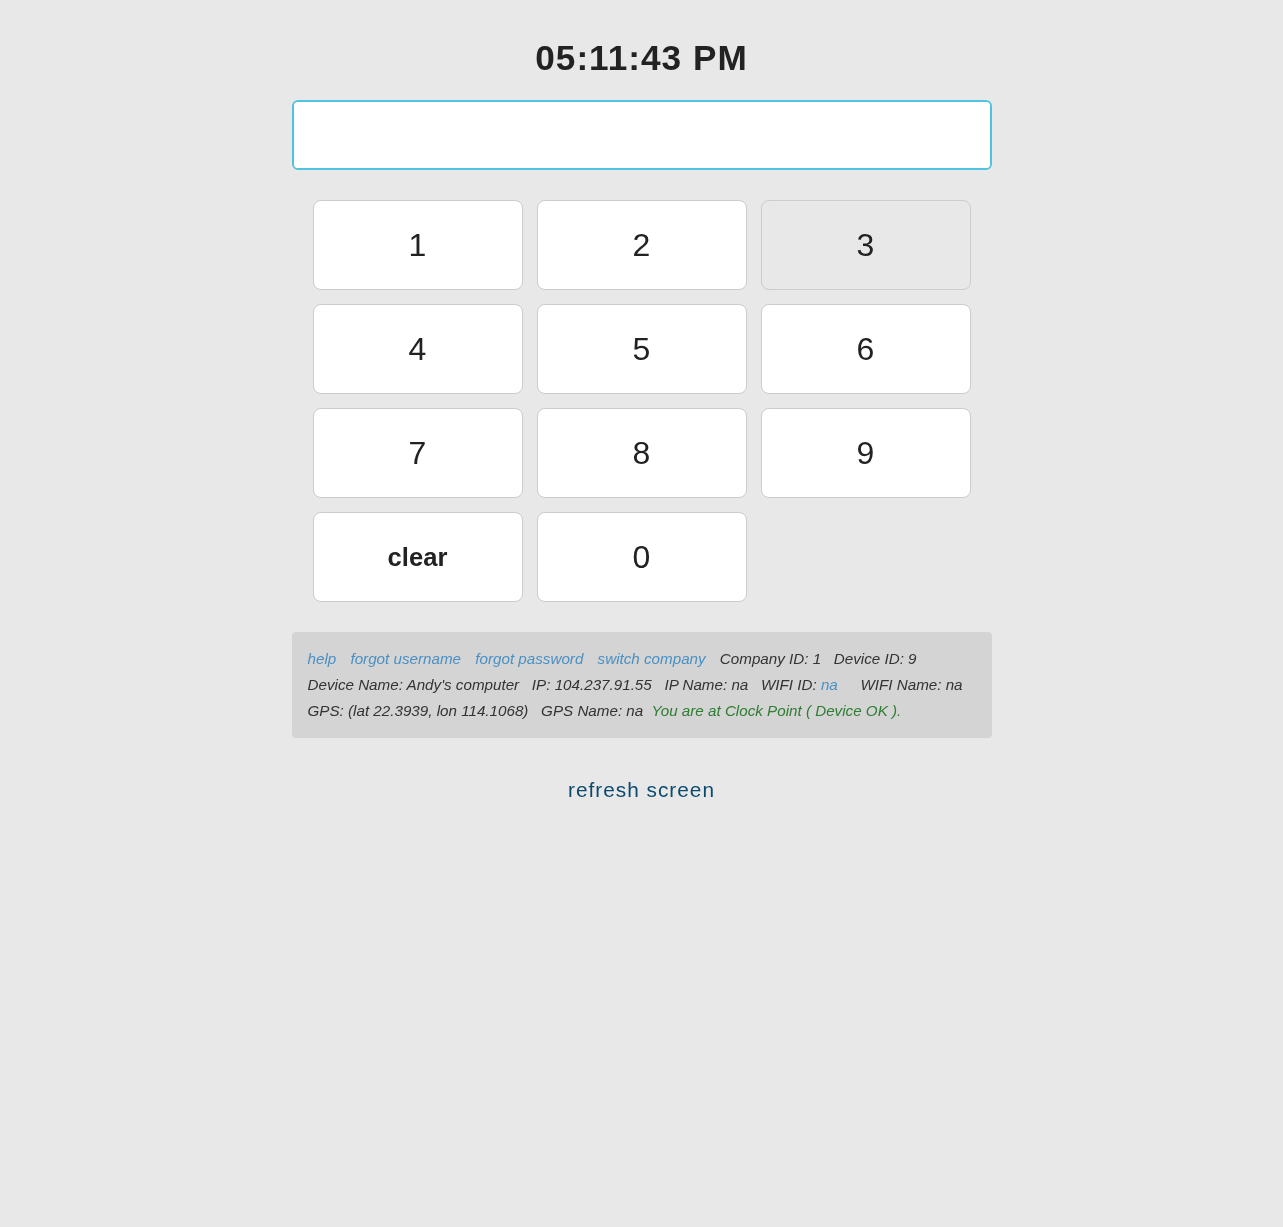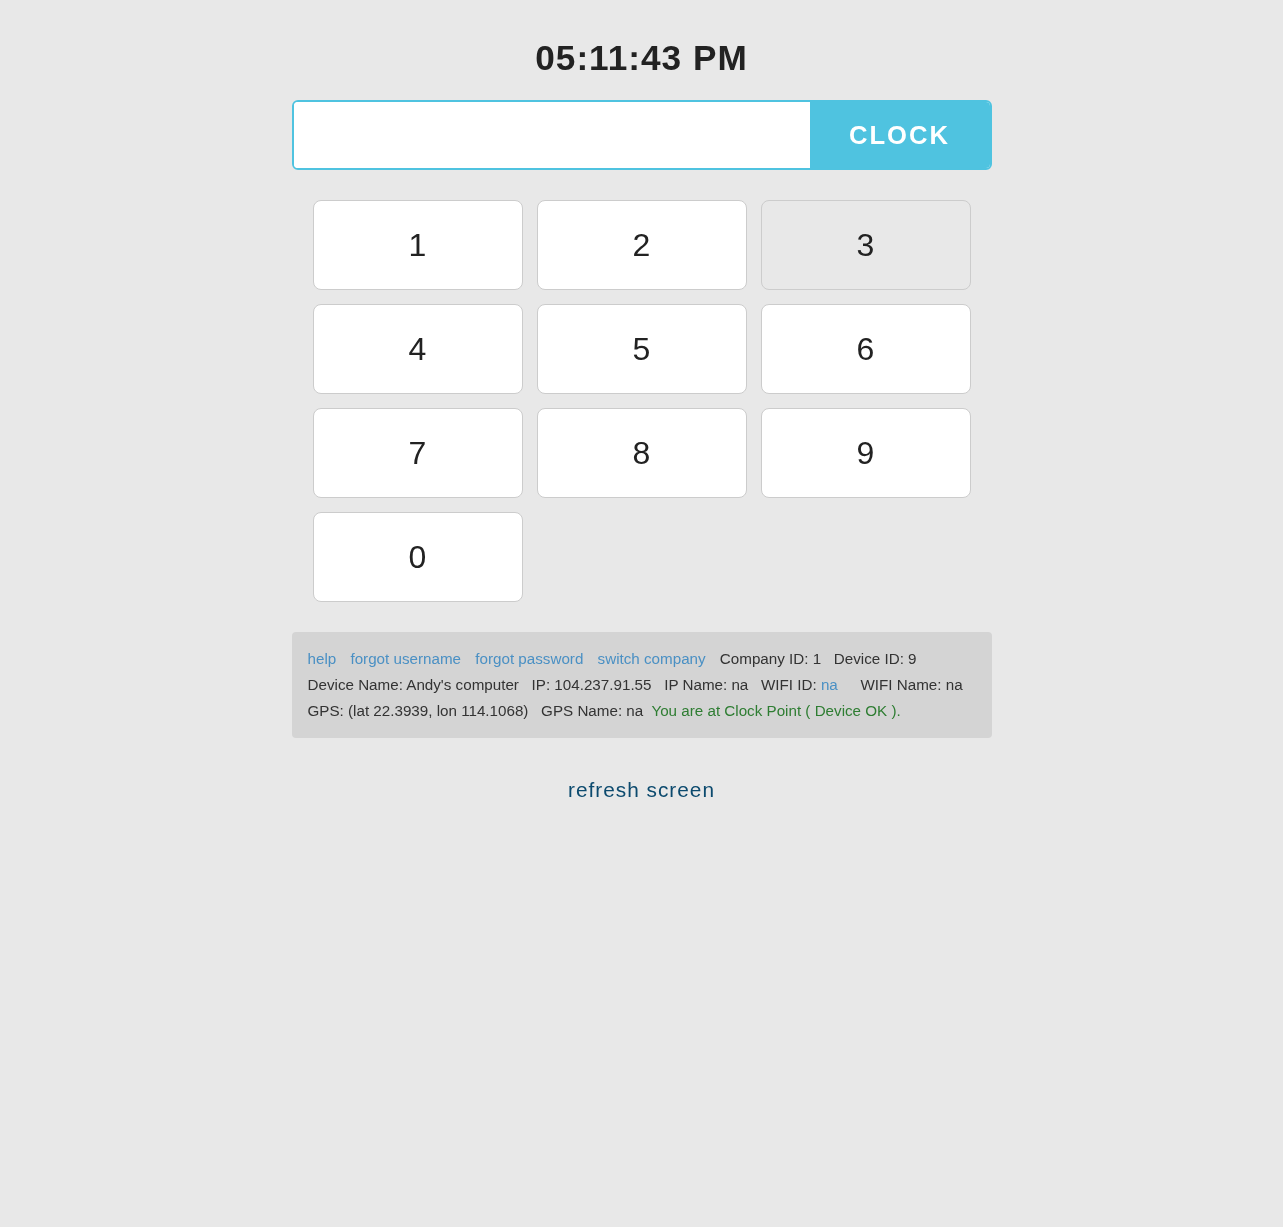--- a/index.html
+++ b/index.html
@@ -91,20 +91,21 @@
 
     .info-bar {
       width: 700px;
       background: #d4d4d4;
       border-radius: 4px;
       padding: 14px 16px;
       font-size: 0.95rem;
       color: #333;
       line-height: 1.7;
       margin-bottom: 30px;
+      font-style: italic;
     }
 
     .info-bar a, .info-link {
       color: #4a90c4;
       text-decoration: none;
       cursor: pointer;
       margin-right: 10px;
     }
 
     .info-bar .wifi-link {
@@ -126,37 +127,37 @@
       margin-top: 10px;
     }
   </style>
 </head>
 <body>
 
 <div class="time-display">05:11:43 PM</div>
 
 <div class="input-row">
   <input class="pin-input" type="password" id="pin-field" style="">
-  <button class="clock-btn">CLOCK</button>
 </div>
 
 <div class="keypad">
 
   <button class="key-btn">1</button>
   <button class="key-btn">2</button>
   <button class="key-btn key-3">3</button>
 
   <button class="key-btn">4</button>
   <button class="key-btn">5</button>
   <button class="key-btn">6</button>
 
   <button class="key-btn">7</button>
   <button class="key-btn">8</button>
   <button class="key-btn">9</button>
 
+  <button class="key-btn key-clear">clear</button>
   <button class="key-btn">0</button>
 </div>
 
 <div class="info-bar">
   <span>
     <a class="info-link">help</a>
     <a class="info-link">forgot username</a>
     <a class="info-link">forgot password</a>
     <a class="info-link">switch company</a>
     <span>Company ID: 1</span>&nbsp;&nbsp;

